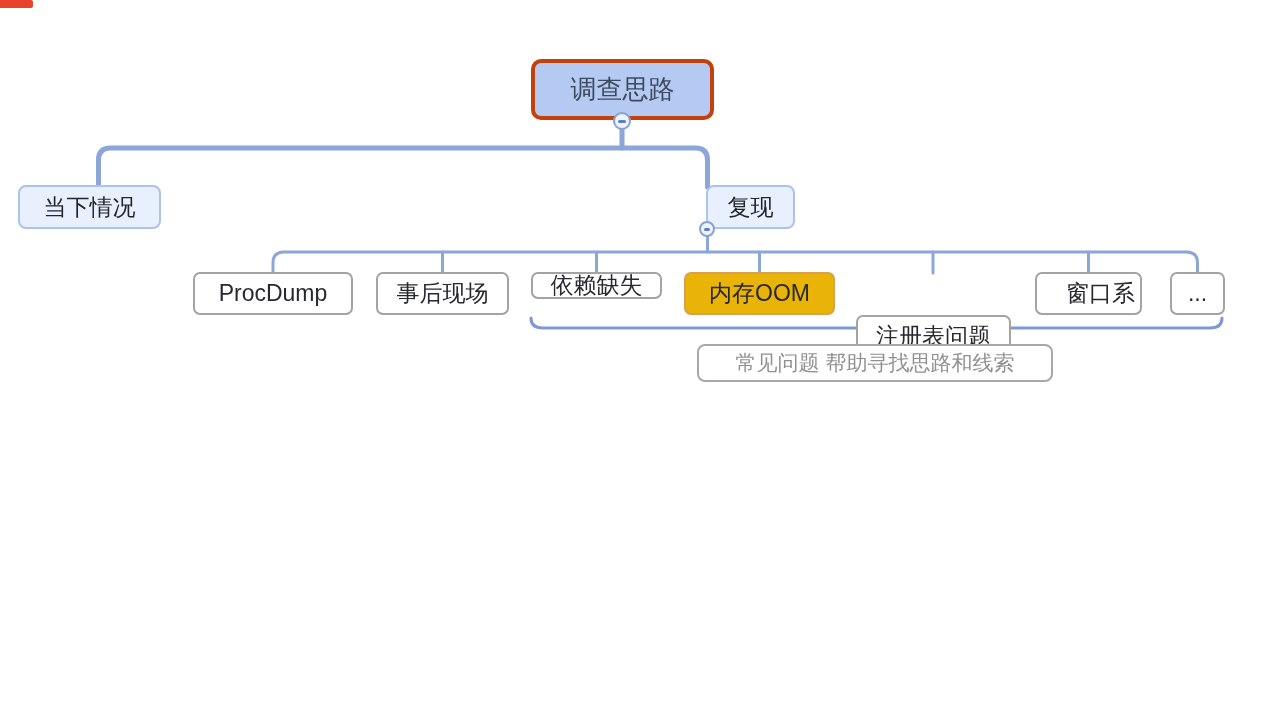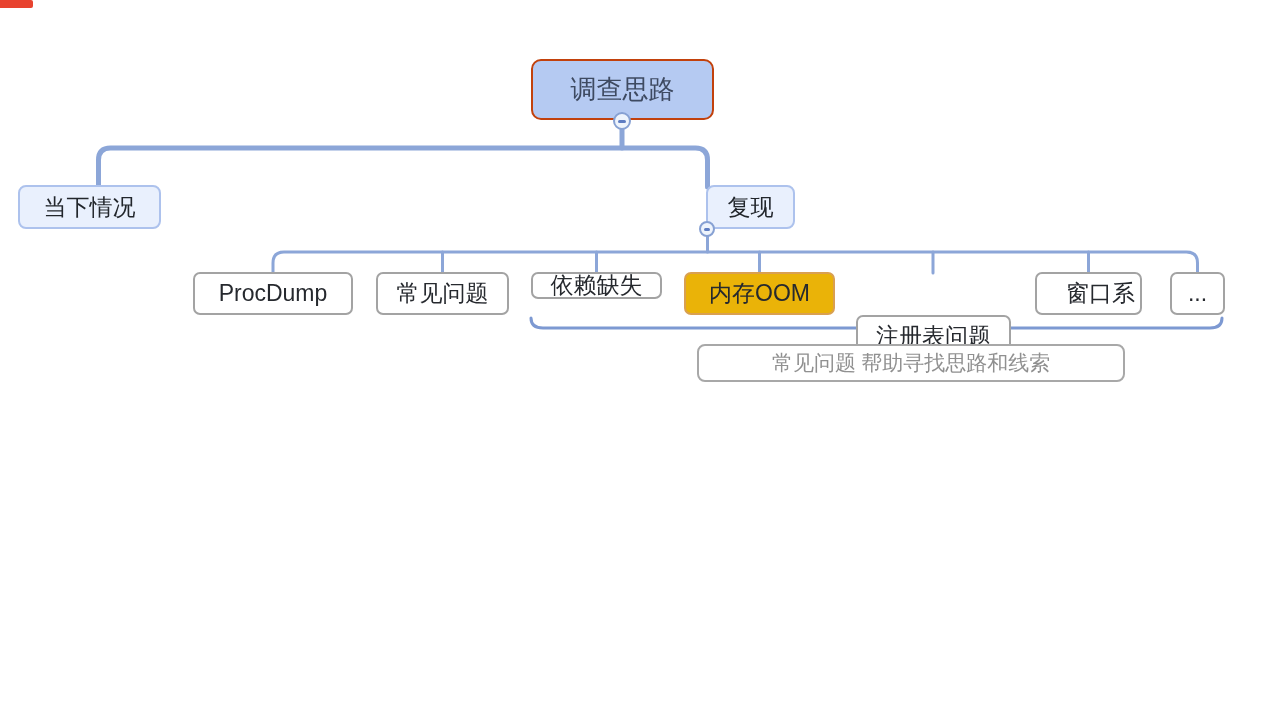--- a/index.html
+++ b/index.html
@@ -13,21 +13,21 @@
   .red-bar{left:0;top:0;width:33px;height:8px;background:#e8432f;border-radius:0 2px 2px 0;}
   
   svg.wires{position:absolute;left:0;top:0;width:1280px;height:720px;pointer-events:none;}
   
   .topic{
     position:absolute;box-sizing:border-box;
     display:flex;align-items:center;justify-content:center;
     white-space:nowrap;font-weight:500;color:#26292e;
   }
   .topic.root{
-    background:#b5caf2;border:2px solid #c2410c;border-radius:10px;
+    background:#b5caf2;border:4px solid #c2410c;border-radius:10px;
     font-size:26px;color:#3e4a61;
   }
   .topic.branch{
     background:#e9f0fd;border:2px solid #adc2ed;border-radius:8px;
     font-size:23px;color:#22262c;
   }
   .topic.leaf{
     background:#ffffff;border:2px solid #a3a3a3;border-radius:7px;
     font-size:23px;color:#26292e;
   }
@@ -84,33 +84,33 @@
   <span>复现</span>
 </div>
 <div class="collapse" style="left:699px;top:221px;width:16px;height:16px;">
   <span class="minus"></span>
 </div>
 
 <div class="topic leaf" style="left:193px;top:272px;width:160px;height:43px;">
   <span>ProcDump</span>
 </div>
 <div class="topic leaf" style="left:376px;top:272px;width:133px;height:43px;">
-  <span>常见问题</span>
+  <span>事后现场</span>
 </div>
 <div class="topic leaf" style="left:531px;top:272px;width:131px;height:27px;">
   <span>依赖缺失</span>
 </div>
 <div class="topic leaf highlight" style="left:684px;top:272px;width:151px;height:43px;">
   <span>内存OOM</span>
 </div>
 <div class="topic leaf" style="left:856px;top:272px;width:155px;height:43px;margin-top:43px;">
   <span>注册表问题</span>
 </div>
 <div class="topic leaf" style="left:1035px;top:272px;width:107px;height:43px;padding-left:24px;">
   <span>窗口系</span>
 </div>
 <div class="topic leaf" style="left:1170px;top:272px;width:55px;height:43px;">
   <span>...</span>
 </div>
 
-<div class="topic summary-box" style="left:697px;top:344px;width:428px;height:38px;font-family:Liberation Serif, serif;">
+<div class="topic summary-box" style="left:697px;top:344px;width:356px;height:38px;">
   <span>常见问题 帮助寻找思路和线索</span>
 </div>
 
 </body></html>

